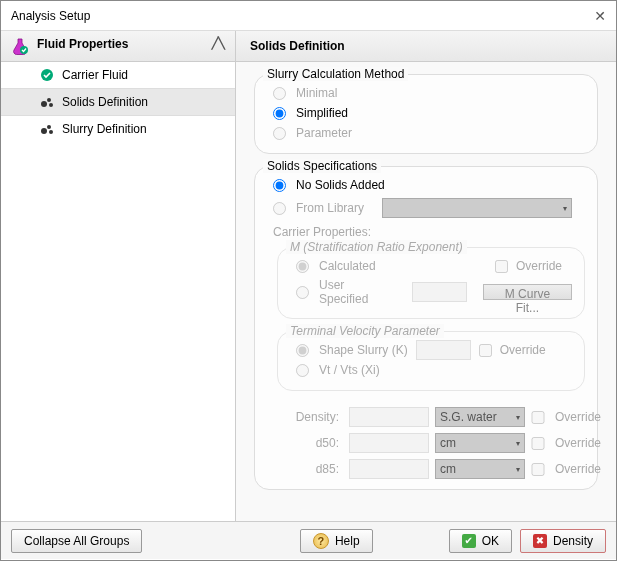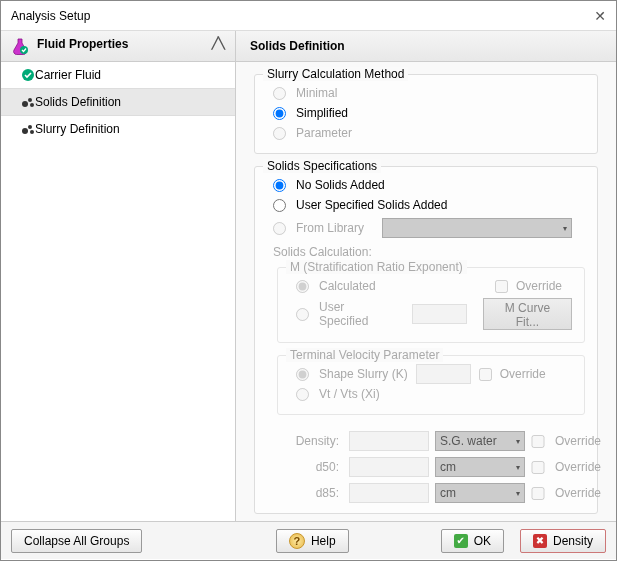--- a/index.html
+++ b/index.html
@@ -4,48 +4,48 @@
 <style>
 * { box-sizing: border-box; font-family: 'Segoe UI', Tahoma, sans-serif; font-size: 12px; }
 body { margin: 0; padding: 0; background: #fff; width: 617px; height: 561px; overflow: hidden; border: 1px solid #888; }
 .titlebar { height: 30px; background: #fff; border-bottom: 1px solid #ddd; display: flex; align-items: center; padding: 0 10px; justify-content: space-between; }
 .close-x { font-size: 14px; color: #555; cursor: pointer; font-family: Arial; }
 .main { display: flex; height: 490px; }
 .sidebar { width: 235px; background: #fff; border-right: 1px solid #ccc; }
 .group-header { background: linear-gradient(#f5f5f5,#e8e8e8); border-bottom: 1px solid #ccc; padding: 6px 10px; display: flex; font-weight: bold; gap: 8px; }
 .flask-icon { width: 18px; height: 18px; display: inline-block; }
 .chevron { margin-left: auto; font-size: 11px; color: #555; }
-.nav-item { padding: 6px 10px 6px 20px; display: flex; align-items: flex-end; cursor: pointer; }
+.nav-item { padding: 6px 10px 6px 39px; display: flex; align-items: flex-end; gap: 8px; cursor: pointer; }
 .nav-item.selected { background: #e8e8e8; border-top:1px solid #ddd; border-bottom:1px solid #ddd; }
 .nav-icon { width: 14px; height: 14px; display:inline-flex; align-items:center; justify-content:center; }
 .content { flex: 1; background: #f9f9f9; padding: 0; overflow:hidden; }
 .content-header { background: linear-gradient(#f5f5f5,#e8e8e8); border-bottom: 1px solid #ccc; padding: 8px 14px; font-weight: bold; }
 .content-body { padding: 12px 18px 0 18px; }
-.groupbox { border: 1px solid #ddd; border-radius: 3px; margin-bottom: 12px; padding: 8px 12px 10px 12px; position: relative; background:#fdfdfd; }
+.groupbox { border: 1px solid #ddd; border-radius: 15px; margin-bottom: 12px; padding: 8px 12px 10px 12px; position: relative; background:#fdfdfd; }
 .nested { border-color:#e6e6e6; background:#fdfdfd; margin-top:6px; }
 .group-title { position: absolute; top: -8px; left: 8px; background: #fafafa; padding: 0 4px; }
-.group-title.disabled { color:#aaa; }
+.group-title.disabled { color:#aaa;font-style:italic; }
 .radio-row { display: flex; align-items: center; gap: 6px; padding: 3px 0 3px 6px; }
 .radio-row.disabled { color: #aaa; }
 .radio-row.disabled input { accent-color:#ccc; }
 .check-row { display:flex; align-items:center; gap:4px; }
 .check-row.disabled { color:#aaa; }
 input[type=radio], input[type=checkbox] { margin:0 4px 0 0; }
 input[type=text] { border:1px solid #ccc; height:20px; padding:0 4px; background:#fff; }
 input[type=text].disabled { background:#f3f3f3; border-color:#e0e0e0; }
 .solids-props-label { color:#aaa; padding:4px 0 2px 6px; }
 .m-row { display:flex; align-items:center; gap:16px; padding:2px 0 2px 6px; color:#aaa; }
-.btn-flat { border:1px solid #bbb; background:linear-gradient(#eee,#e0e0e0); padding:2px 8px; height:32px; color:#888; min-width:80px; }
+.btn-flat { border:1px solid #bbb; background:linear-gradient(#eee,#e0e0e0); padding:2px 8px; height:16px; color:#888; min-width:80px; }
 .table3 { display:grid; grid-template-columns: 70px 80px 90px 18px 60px; gap:6px 6px; align-items:center; color:#aaa; padding-left:6px; margin-top:16px; }
 .table3 .lbl { text-align:right; padding-right:4px;}
 .unitsel { background:#ccc; border:1px solid #aaa; height:20px; display:flex; align-items:center; justify-content:space-between; padding:0 4px; color:#555;}
 .unitsel::after { content:"▾"; font-size:8px; color:#555;}
 .bigsel { background:#ccc; border:1px solid #aaa; height:20px; width:190px; display:flex; align-items:center; justify-content:flex-end; padding:0 4px;}
 .bigsel::after { content:"▾"; font-size:8px; color:#555;}
-.footer { height: 38px; border-top: 1px solid #ccc; background:#f5f5f5; display:flex; align-items:center; padding:0 10px; gap:16px; }
+.footer { height: 38px; border-top: 1px solid #ccc; background:#f5f5f5; display:flex; align-items:center; padding:0 10px; gap:8px; }
 .footer .spacer { flex:1; }
 .btn { border:1px solid #999; background:linear-gradient(#fefefe,#e6e6e6); padding:3px 12px; height:24px; display:flex; align-items:center; gap:6px; cursor:pointer; border-radius:2px; }
 .btn.cancel { border-color:#c77; }
 .sq-icon { width:14px; height:14px; display:inline-flex; align-items:center; justify-content:center; border-radius:2px; font-size:10px; color:#fff;}
 .sq-green{ background:#4a4;}
 .sq-red{ background:#c33;}
 .help-q { width:16px; height:16px; border-radius:50%; background:radial-gradient(#ffe9a0,#e6b84a); border:1px solid #c9962c; display:inline-flex; align-items:center; justify-content:center; color:#7a4b00; font-weight:bold; font-size:11px;}
 </style>
 </head>
 <body>
@@ -118,31 +118,27 @@
           <span>Parameter</span>
         </label>
       </div>
 
       <div class="groupbox">
         <div class="group-title">Solids Specifications</div>
         <label class="radio-row">
           <input type="radio" name="ss" checked="" style="">
           <span>No Solids Added</span>
         </label>
-        <label class="radio-row">
-          <input type="radio" name="ss" style="">
-          <span>User Specified Solids Added</span>
-        </label>
         <div class="radio-row disabled">
           <input type="radio" disabled="" style="">
           <span style="min-width:80px">From Library</span>
           <div class="bigsel"></div>
         </div>
 
-        <div class="solids-props-label">Solids Calculation:</div>
+        <div class="solids-props-label">Carrier Properties:</div>
 
         <div class="groupbox nested" style="margin-left:10px;">
           <div class="group-title disabled">M (Stratification Ratio Exponent)</div>
           <div style="display:flex; align-items:center;">
             <div style="flex:1">
               <label class="radio-row disabled">
                 <input type="radio" disabled="" checked="" style="">
                 <span>Calculated</span>
               </label>
             </div>

